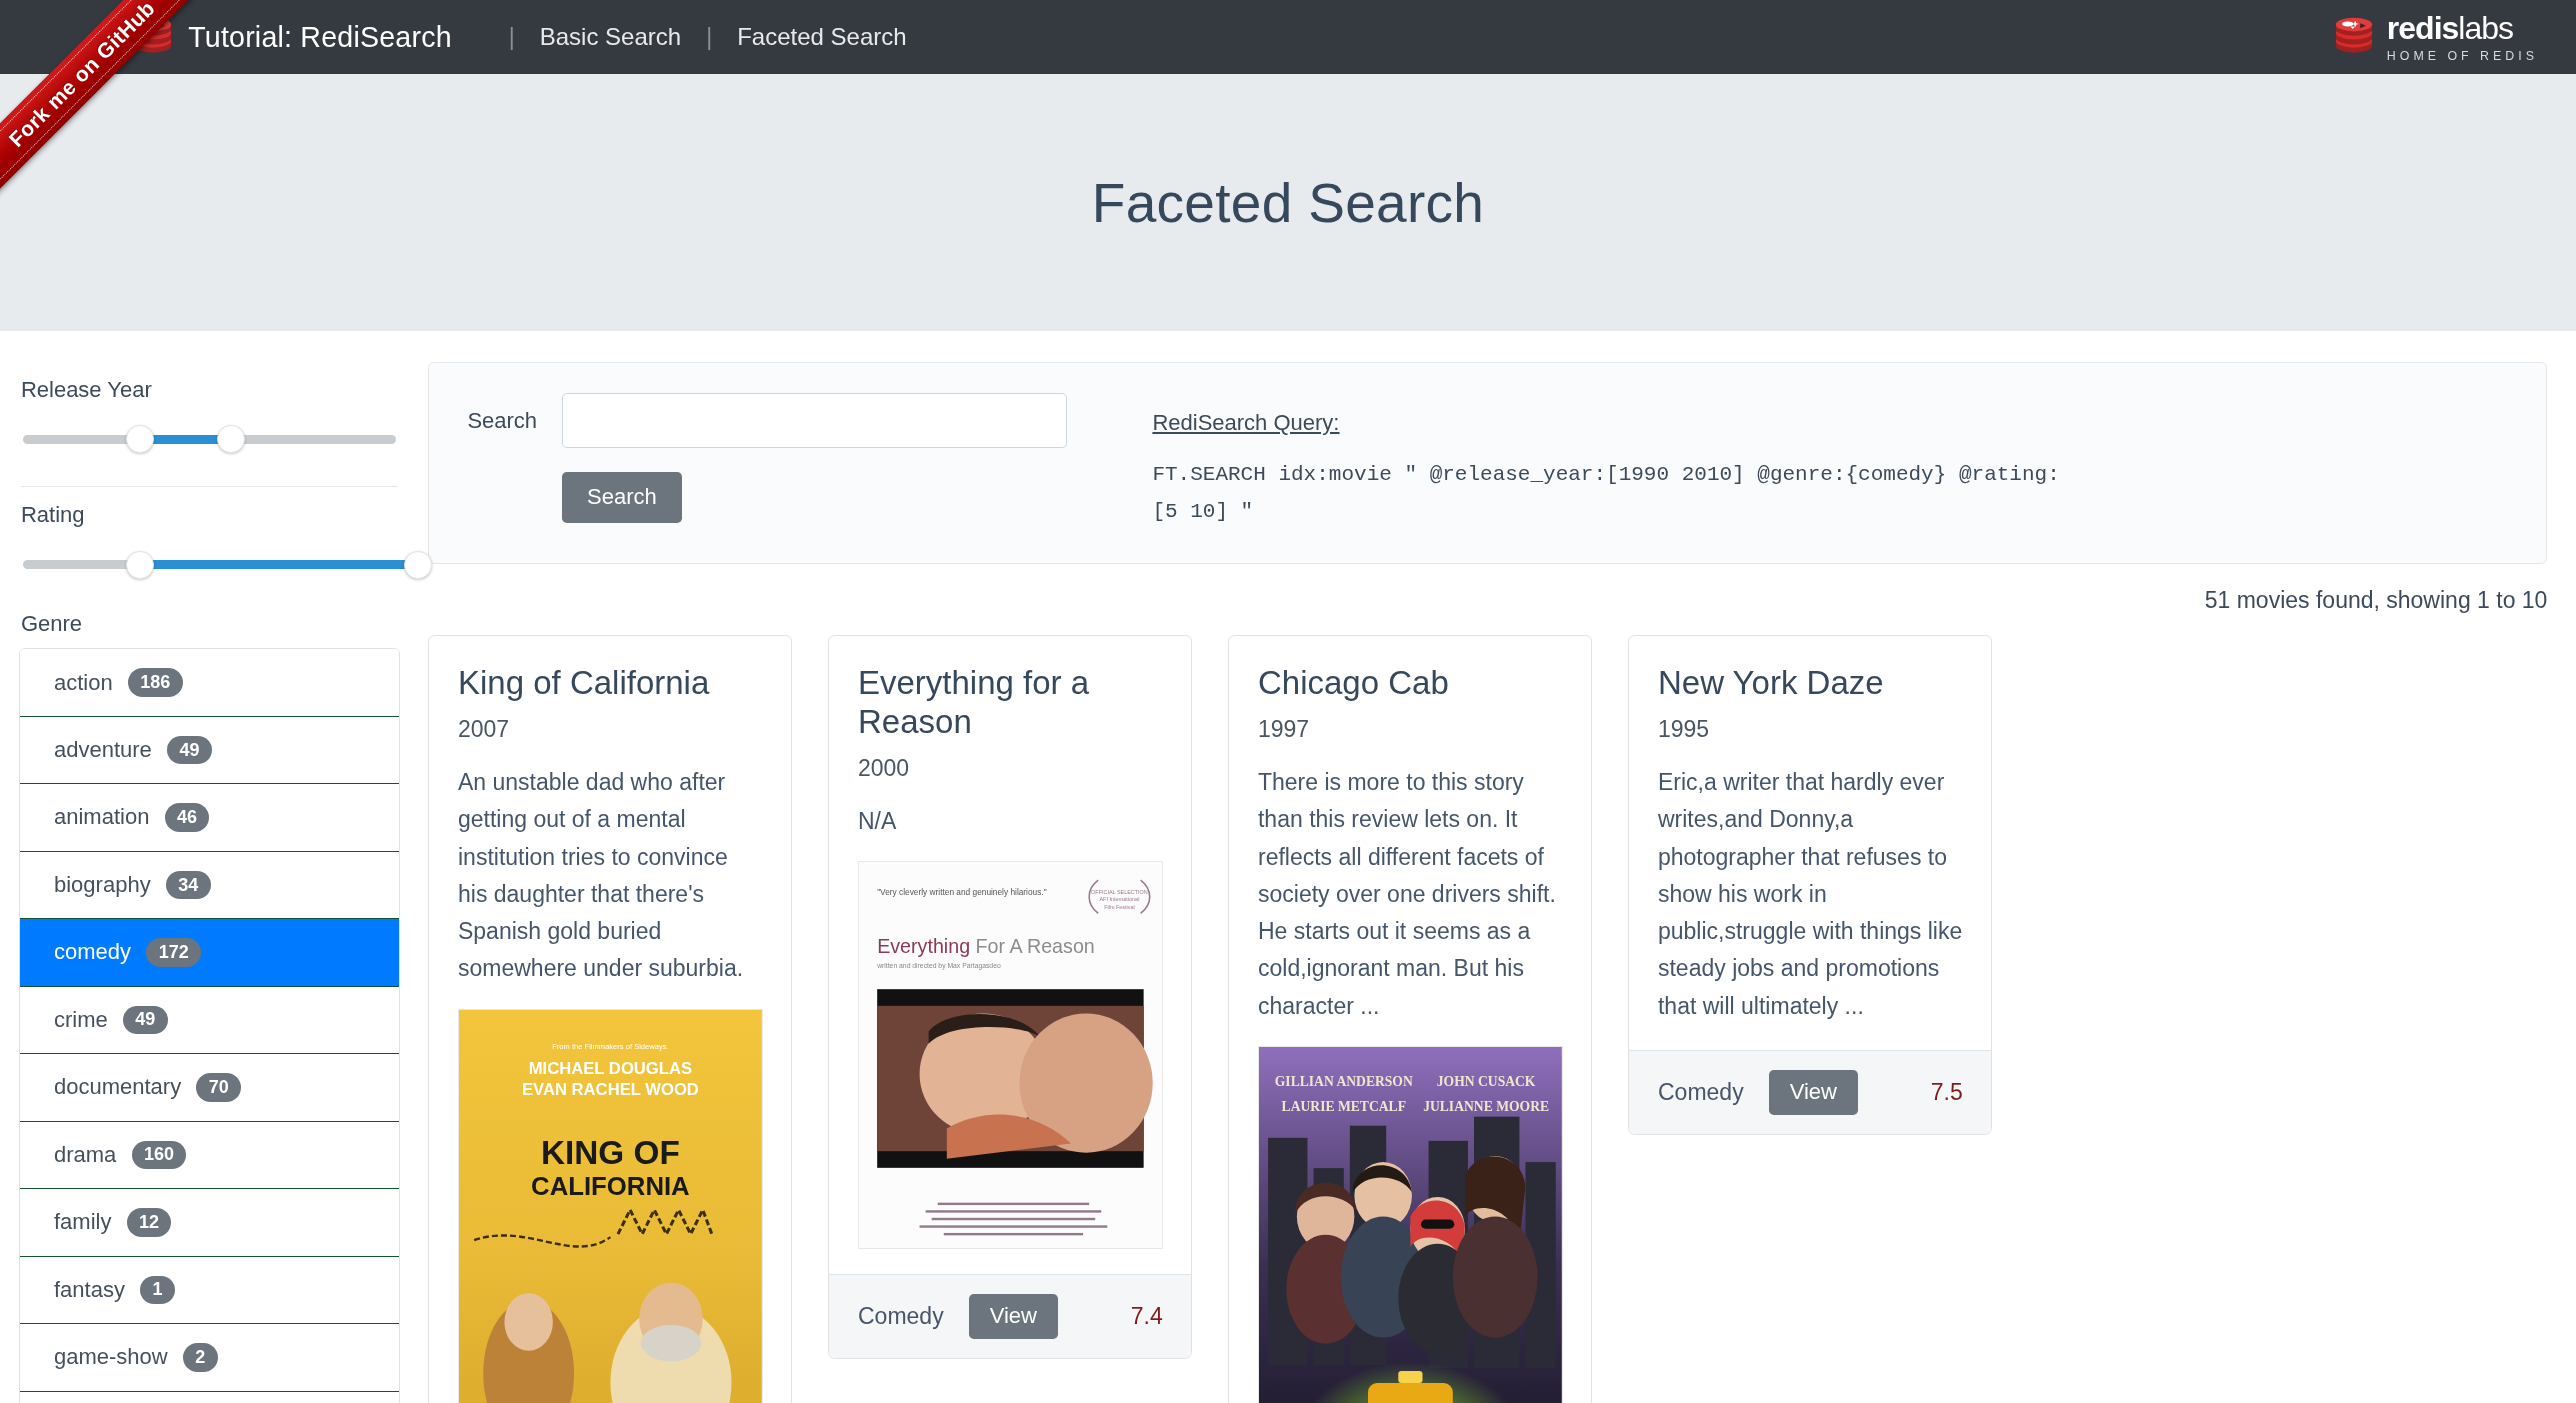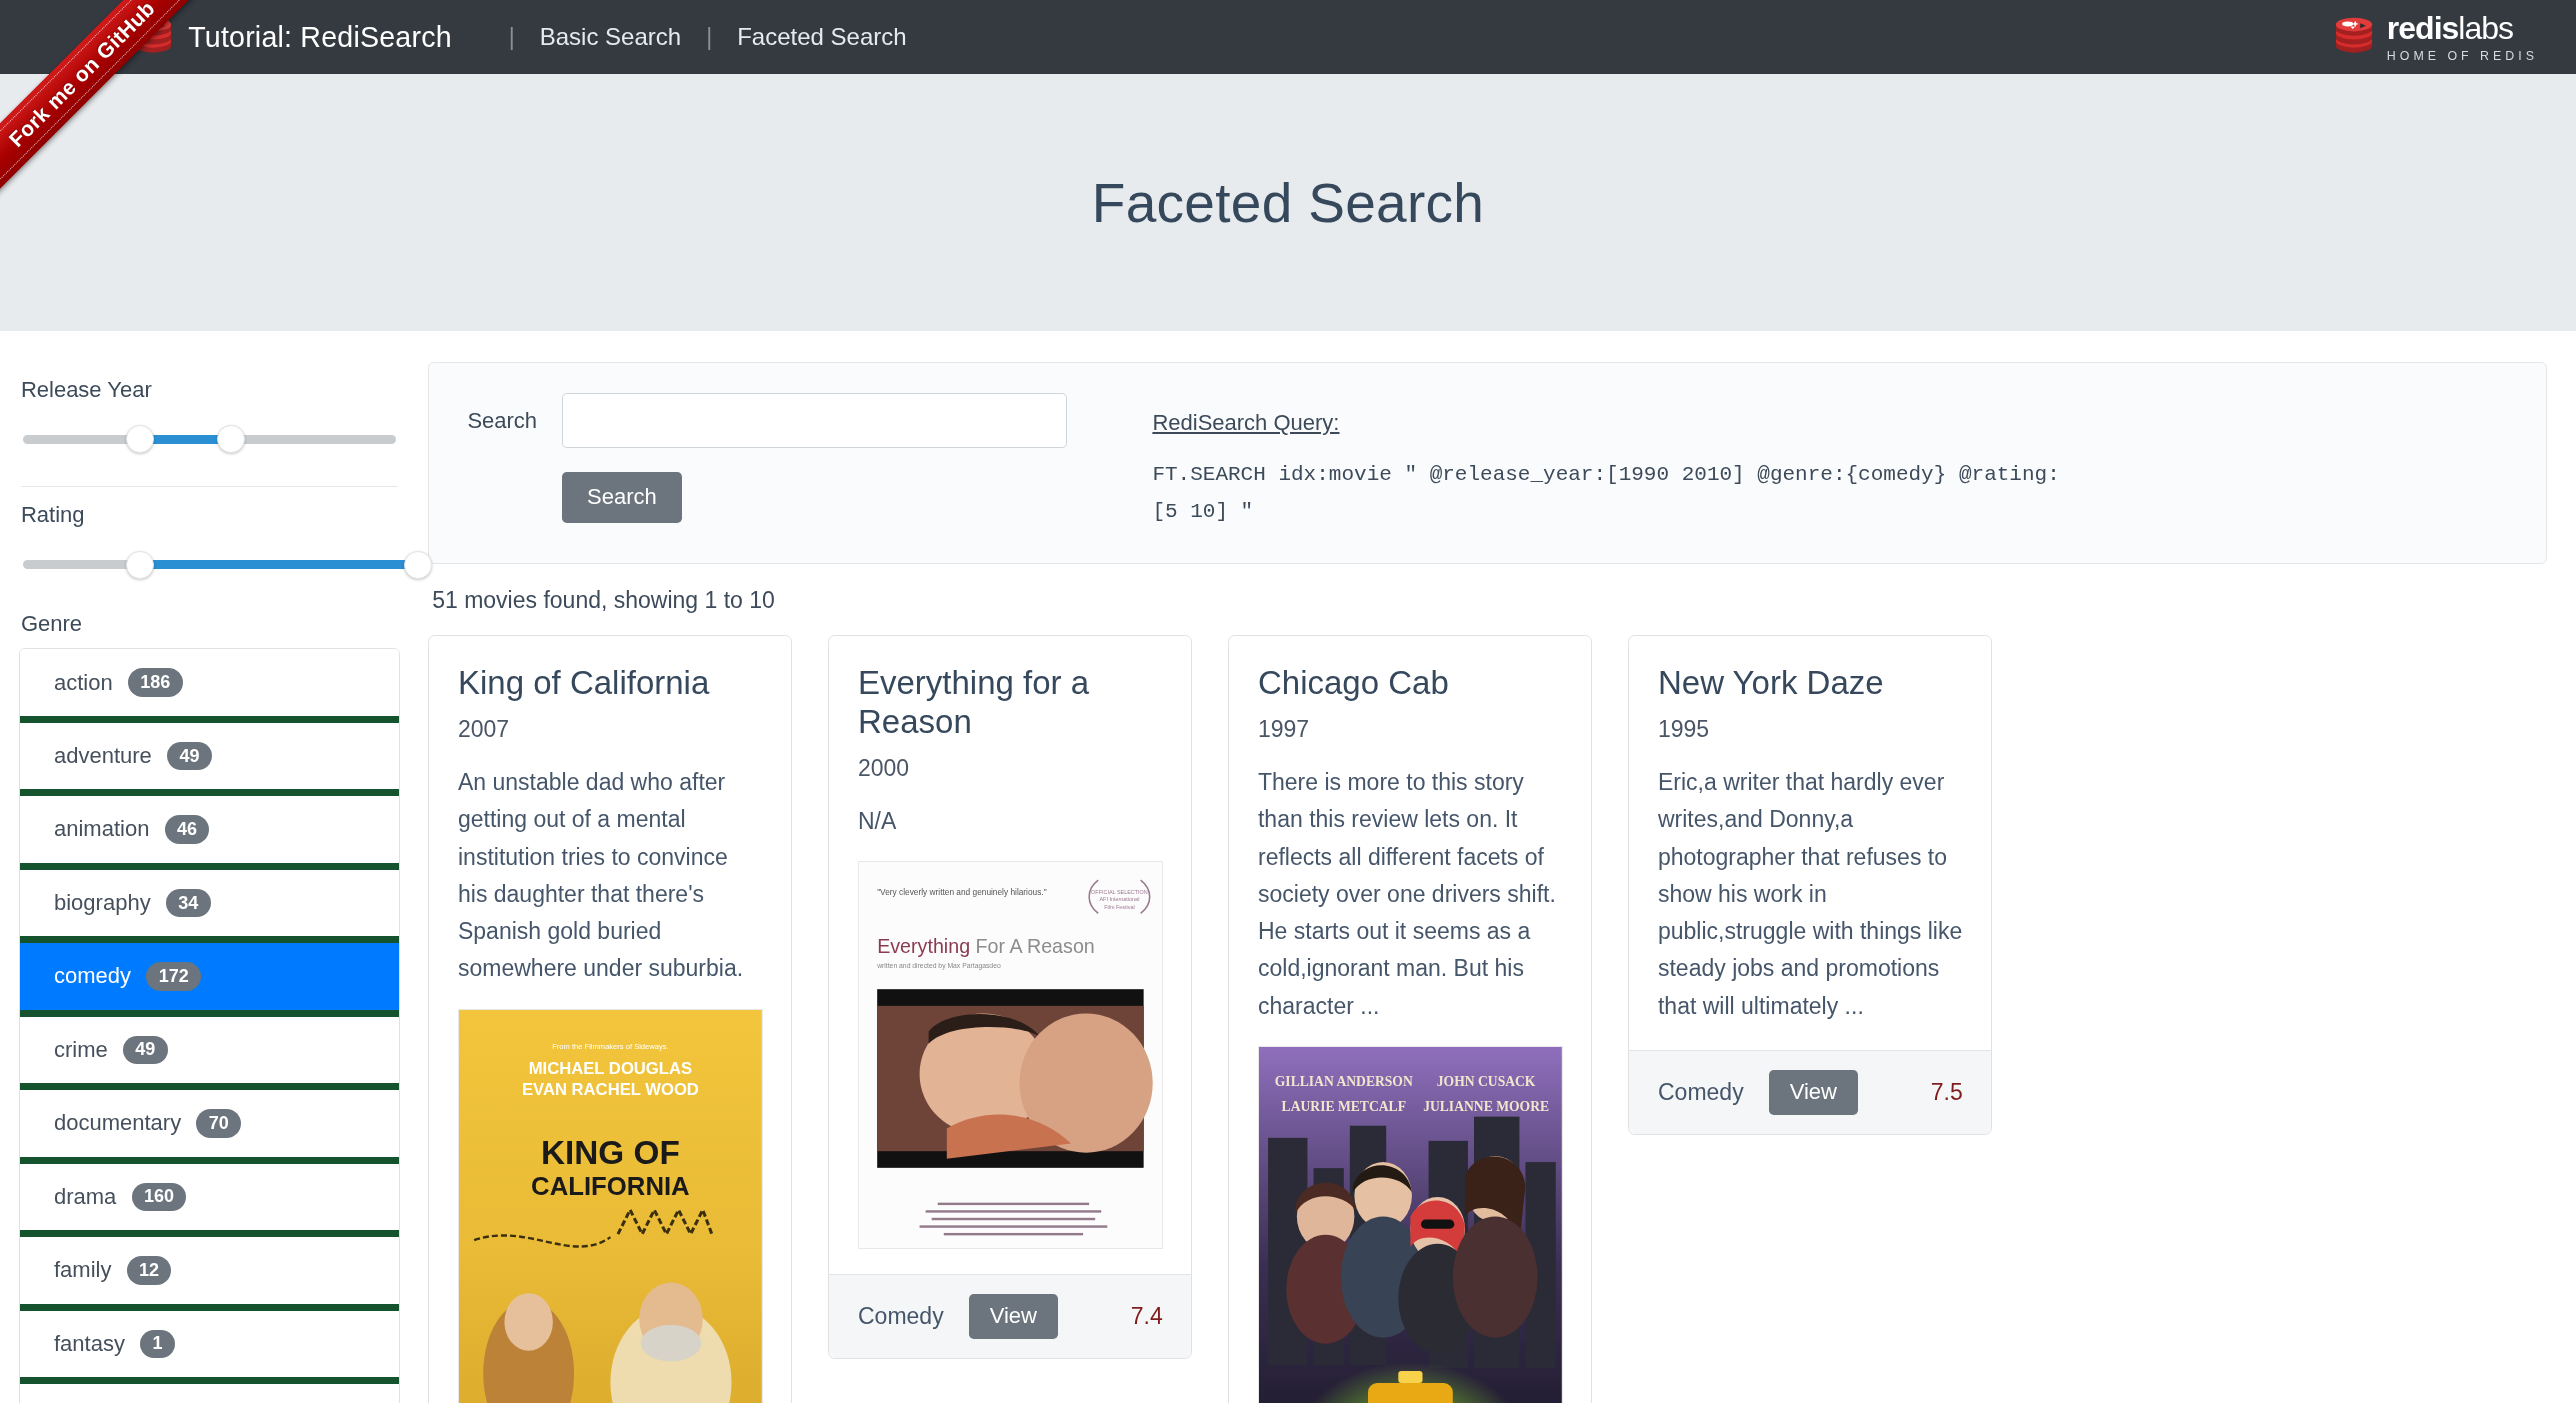--- a/index.html
+++ b/index.html
@@ -103,21 +103,21 @@
   .facet-divider { height:1px; background:#e4e6e8; margin:32px 1.9px 0 1.9px; }
 
   .genre-label { font-size:22px; color:#3c4a5a; margin:32px 0 11.4px 1.9px; }
   .genre-list {
     border:1px solid #dfe2e5; border-radius:5.7px; overflow:hidden;
     background:#fff;
   }
   .genre-item {
     display:flex; align-items:center; gap:15.2px;
     padding:19px 0 19px 34px;
-    border-bottom:7px solid #14532d;
+    border-bottom:1px solid #14532d;
     font-size:22px; color:#46505c; cursor:pointer;
     background:#fff; min-height:65px;
   }
   .genre-item:last-child { border-bottom:none; }
   .genre-item.active { background:#007bff; color:#ffffff; }
   .genre-count {
     background:#6c757d; color:#fff; font-size:18px; font-weight:700;
     border-radius:15.2px; padding:4.8px 12.4px; line-height:1.05;
   }
 
@@ -143,21 +143,21 @@
     font-family:"Liberation Sans", sans-serif;
   }
   .query-box { padding-top:17px; flex:1; }
   .query-title { font-size:22px; color:#3c4a5a; margin-bottom:21px;text-decoration:underline; }
   .query-code {
     font-family:"Liberation Mono", monospace;
     font-size:21px; color:#3c4a5a; line-height:1.75; word-break:break-word;
     max-width:914px;
   }
 
-  .result-count { font-size:23px; color:#3c4a5a; margin:23px 0 21px 3.8px; }
+  .result-count { font-size:23px; color:#3c4a5a; margin:23px 0 21px 3.8px;text-align:right; }
 
   .cards { display:flex; gap:36px; align-items:flex-start; }
   .card {
     flex:0 0 364px; width:364px;
     border:1px solid #dfe2e5; border-radius:6.7px; background:#fff;
     display:flex; flex-direction:column; overflow:hidden;
   }
   .card-body { padding:28.6px 28.6px 25px 28.6px; }
   .card-title { font-size:33px; font-weight:400; color:#36485c; line-height:1.17; margin:0 0 13.3px 0; }
   .card-year { font-size:23px; color:#4a5666; margin-bottom:21px; }

